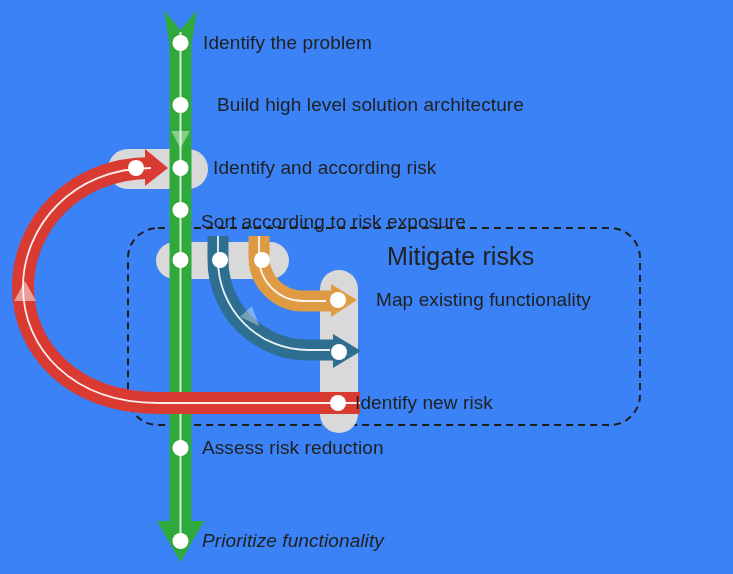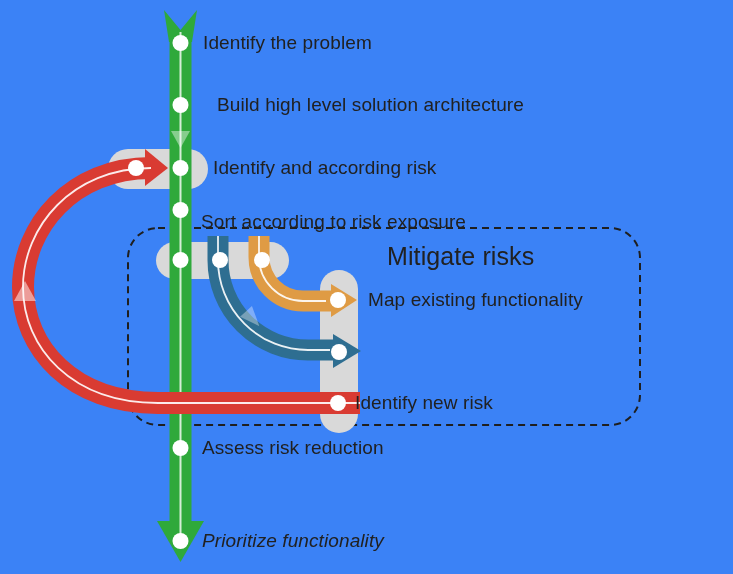--- a/index.html
+++ b/index.html
@@ -83,16 +83,16 @@
   </svg>
 
   <div class="lbl" style="left:203px; top:43px;">Identify the problem</div>
   <div class="lbl" style="left:217px; top:105px;text-align:center;">Build high level solution architecture</div>
   <div class="lbl" style="left:213px; top:168px;">Identify and according risk</div>
   <div class="lbl" style="left:201px; top:222px;">Sort according to risk exposure</div>
   <div class="lbl" style="left:202px; top:448px;">Assess risk reduction</div>
   <div class="lbl" style="left:202px; top:541px;font-style:italic;">Prioritize functionality</div>
 
   <div class="lbl title" style="left:387px; top:257px;text-align:center;">Mitigate risks</div>
-  <div class="lbl" style="left:368px; top:300px;">Map existing functionality</div>
+  <div class="lbl" style="left:376px; top:300px;">Map existing functionality</div>
   <div class="lbl" style="left:355px; top:403px;">Identify new risk</div>
 
 </div>
 
 </body></html>

